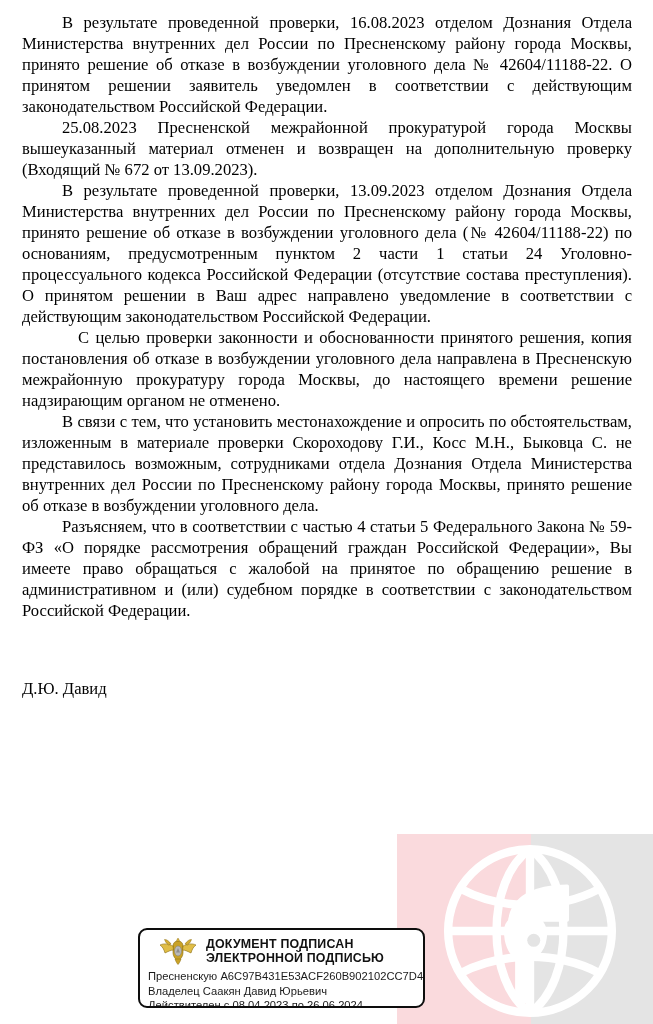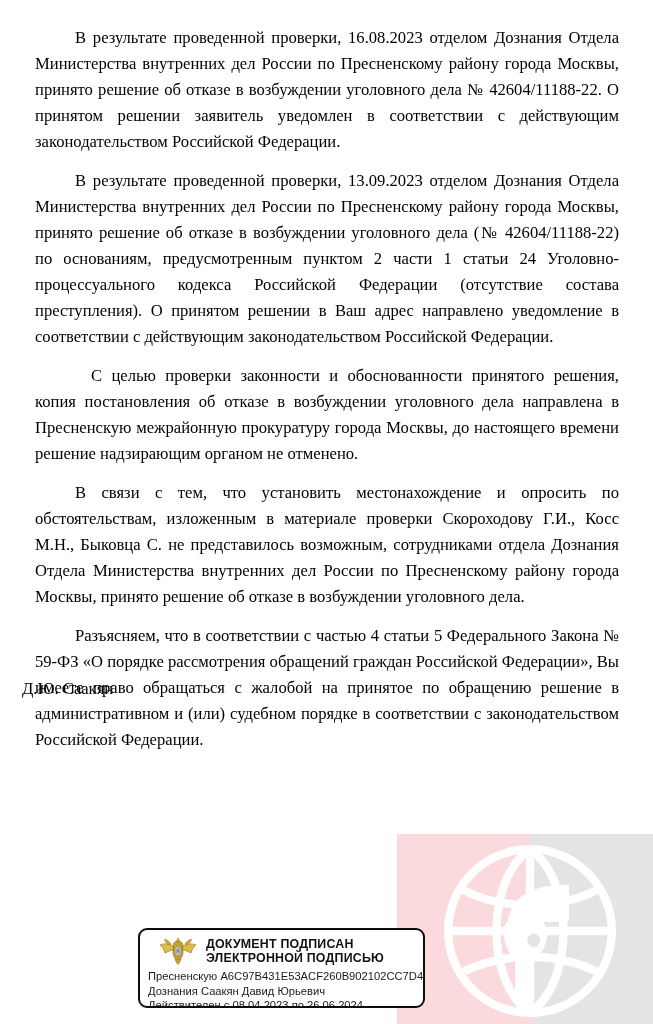--- a/index.html
+++ b/index.html
@@ -51,25 +51,25 @@
   }
 
   
   #doc-text {
     position: absolute;
     left: 22px;
     top: 12px;
     width: 610px;
   }
   .para {
-    margin: 13px;
+    margin: 0;
     text-align: justify;
     text-justify: inter-word;
     font-size: 16.6px;
-    line-height: 26px;
+    line-height: 21px;
     text-indent: 40px;
     hyphens: none;
   }
   .para.wide-indent {
     text-indent: 56px;
   }
 
   
   #signature-row {
     position: absolute;
@@ -150,28 +150,29 @@
     <g fill="#ffffff" stroke="#ffffff" stroke-width="4" stroke-linejoin="round">
       <path d="M78 95 C 78 62, 108 52, 140 52 L 140 88 L 112 88 C 100 88, 92 92, 88 100 Z"></path>
       <path d="M74 100 C 74 88, 86 82, 100 84 C 112 86, 118 96, 116 108 C 114 122, 104 130, 96 128 L 96 176 L 86 176 L 86 128 C 78 124, 74 112, 74 100 Z"></path>
     </g>
     <circle cx="104" cy="110" r="7" fill="#e4e4e4"></circle>
   </svg>
 </div>
 
 <div id="doc-text">
   <p class="para">В результате проведенной проверки, 16.08.2023 отделом Дознания Отдела Министерства внутренних дел России по Пресненскому району города Москвы, принято решение об отказе в возбуждении уголовного дела № 42604/11188-22. О принятом решении заявитель уведомлен в соответствии с действующим законодательством Российской Федерации.</p>
+  <p class="para">25.08.2023 Пресненской межрайонной прокуратурой города Москвы вышеуказанный материал отменен и возвращен на дополнительную проверку (Входящий № 672 от 13.09.2023).</p>
   <p class="para">В результате проведенной проверки, 13.09.2023 отделом Дознания Отдела Министерства внутренних дел России по Пресненскому району города Москвы, принято решение об отказе в возбуждении уголовного дела (№ 42604/11188-22) по основаниям, предусмотренным пунктом 2 части 1 статьи 24 Уголовно-процессуального кодекса Российской Федерации (отсутствие состава преступления). О принятом решении в Ваш адрес направлено уведомление в соответствии с действующим законодательством Российской Федерации.</p>
   <p class="para wide-indent">С целью проверки законности и обоснованности принятого решения, копия постановления об отказе в возбуждении уголовного дела направлена в Пресненскую межрайонную прокуратуру города Москвы, до настоящего времени решение надзирающим органом не отменено.</p>
   <p class="para">В связи с тем, что установить местонахождение и опросить по обстоятельствам, изложенным в материале проверки Скороходову Г.И., Косс М.Н., Быковца С. не представилось возможным, сотрудниками отдела Дознания Отдела Министерства внутренних дел России по Пресненскому району города Москвы, принято решение об отказе в возбуждении уголовного дела.</p>
   <p class="para">Разъясняем, что в соответствии с частью 4 статьи 5 Федерального Закона № 59-ФЗ «О порядке рассмотрения обращений граждан Российской Федерации», Вы имеете право обращаться с жалобой на принятое по обращению решение в административном и (или) судебном порядке в соответствии с законодательством Российской Федерации.</p>
 </div>
 
 <div id="signature-row">
-  <span>Д.Ю. Саакян</span>
+  <span>Д.Ю. Давид</span>
 </div>
 
 <div id="signature-stamp">
   <div class="stamp-head">
     <svg class="stamp-emblem" viewBox="0 0 80 60">
       <g>
         <path d="M40 10 C 34 10, 30 14, 30 20 L 30 34 C 30 40, 34 46, 40 50 C 46 46, 50 40, 50 34 L 50 20 C 50 14, 46 10, 40 10 Z" fill="#c9a227" stroke="#8a6d12" stroke-width="1.2"></path>
         <path d="M30 20 C 22 16, 12 14, 4 18 C 10 22, 12 28, 14 34 C 20 31, 26 28, 31 28 Z" fill="#e0bd46" stroke="#8a6d12" stroke-width="1.2"></path>
         <path d="M50 20 C 58 16, 68 14, 76 18 C 70 22, 68 28, 66 34 C 60 31, 54 28, 49 28 Z" fill="#e0bd46" stroke="#8a6d12" stroke-width="1.2"></path>
         <path d="M26 16 C 22 10, 18 7, 13 7 C 15 12, 17 15, 21 18 Z" fill="#d4ae33" stroke="#8a6d12" stroke-width="1"></path>
@@ -186,18 +187,18 @@
       <div>ДОКУМЕНТ ПОДПИСАН</div>
       <div>ЭЛЕКТРОННОЙ ПОДПИСЬЮ</div>
     </div>
   </div>
   <div class="stamp-lines">
     <div>
       <span class="lbl">Пресненскую</span>
       <span>A6C97B431E53ACF260B902102CC7D4AF</span>
     </div>
     <div>
-      <span class="lbl">Дознания</span>
+      <span class="lbl">Владелец</span>
       <span class="val-bold">Саакян Давид Юрьевич</span>
     </div>
     <div>Действителен с 08.04.2023 по 26.06.2024</div>
   </div>
 </div>
 
 </body></html>

